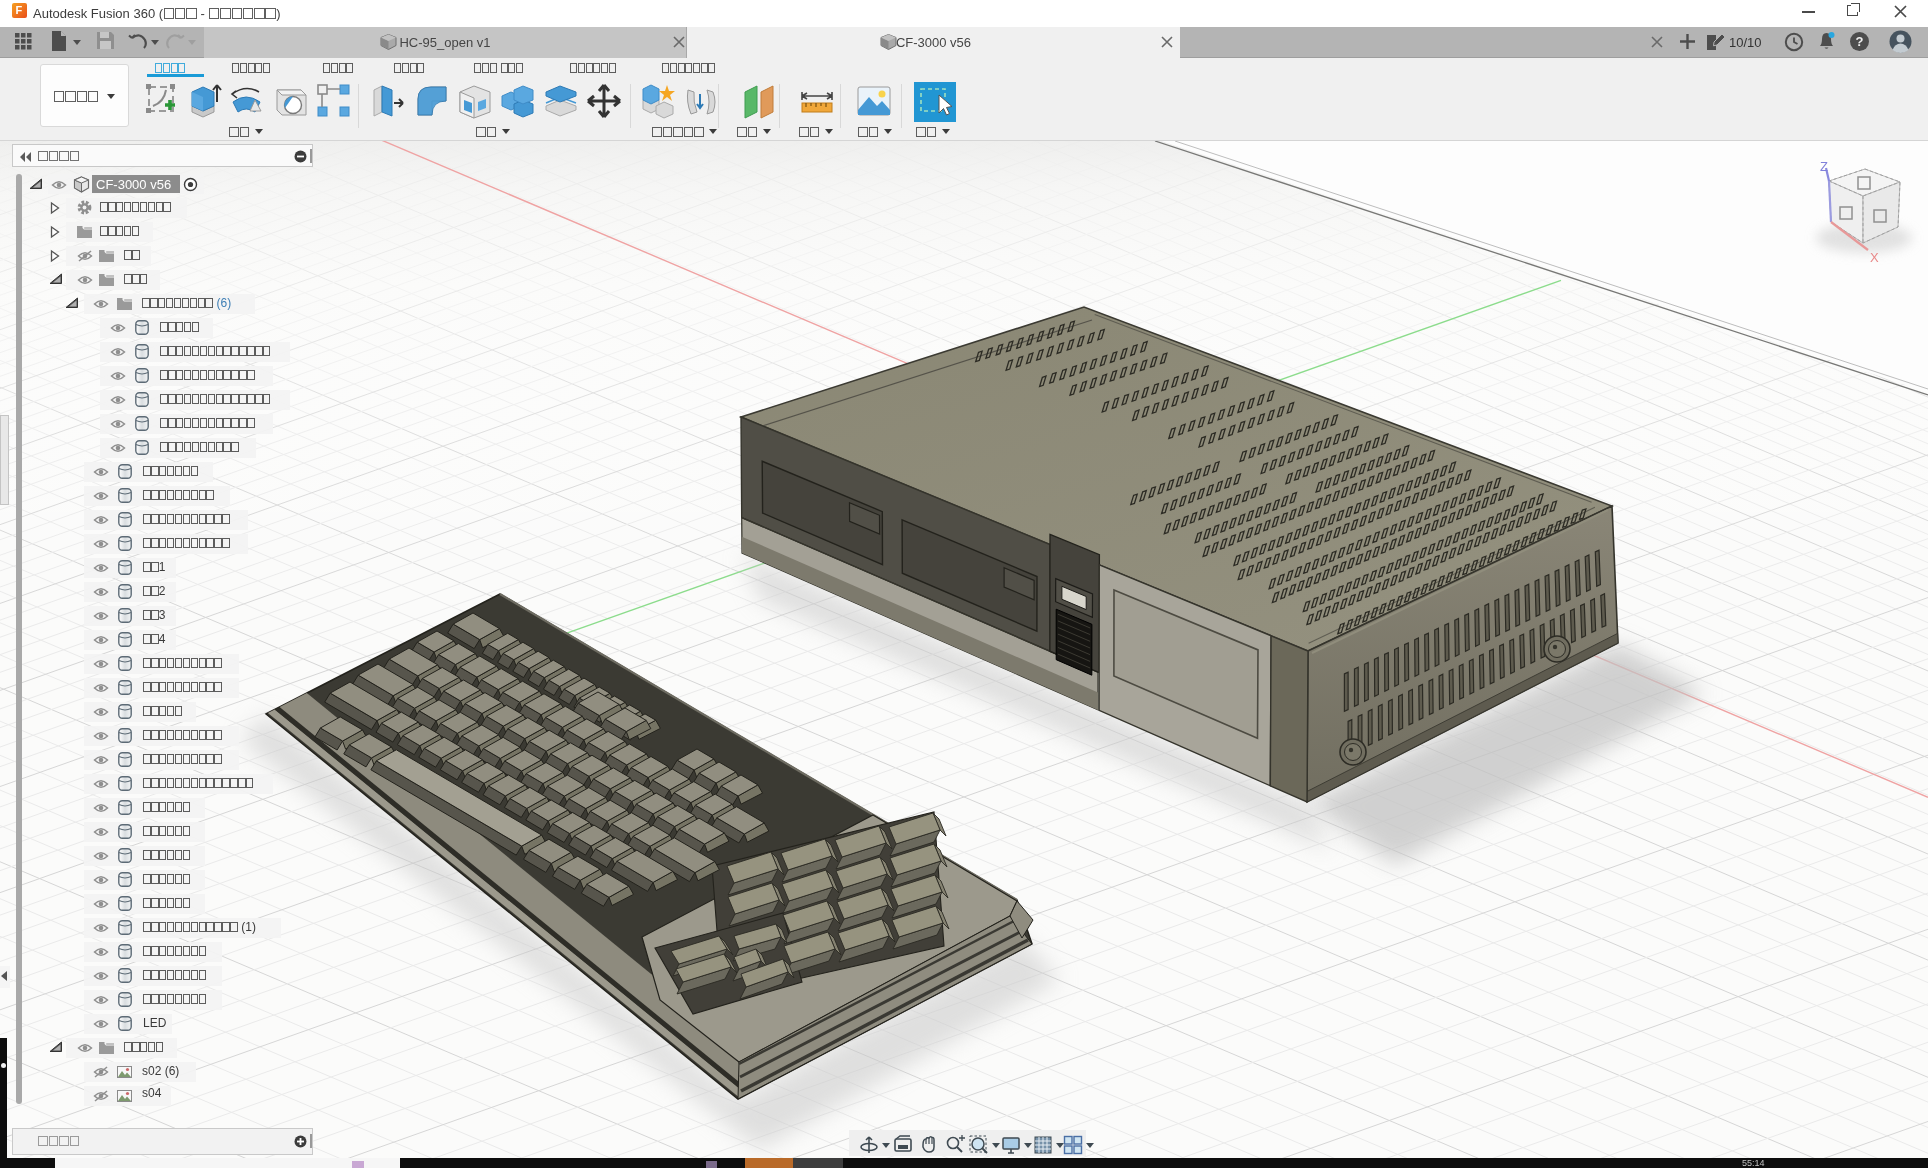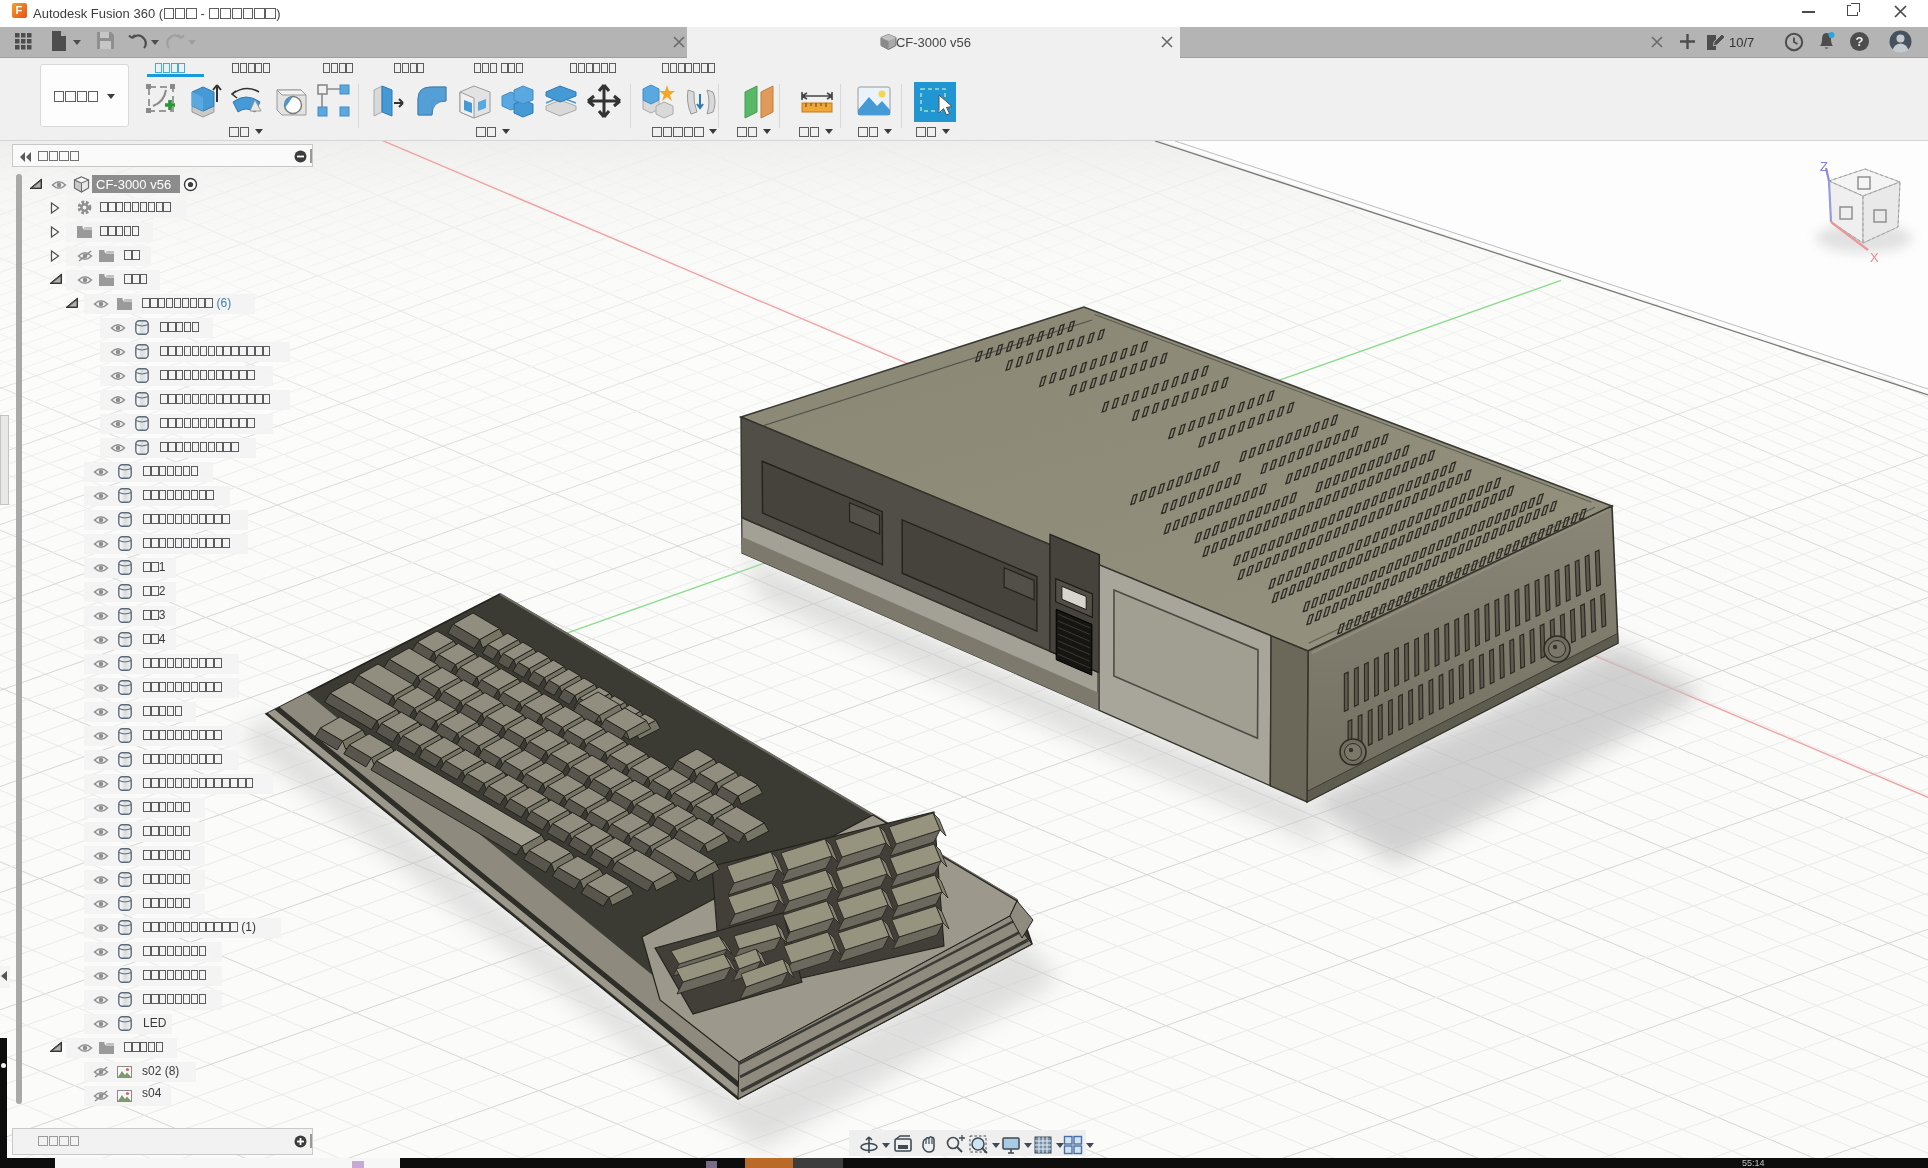--- a/index.html
+++ b/index.html
@@ -1186,20 +1186,25 @@
  <div class="abs ttl" style="left:33px;top:6px">Autodesk Fusion 360 (<i class="tf"></i><i class="tf"></i><i class="tf"></i> - <i class="tf"></i><i class="tf"></i><i class="tf"></i><i class="tf"></i><i class="tf"></i><i class="tf"></i>)</div>
  <div class="abs" style="left:1802px;top:11px;width:13px;height:1.6px;background:#4a4a4a"></div>
  <div class="abs" style="left:1847px;top:5px;width:11px;height:11px;border:1.6px solid #4a4a4a"></div>
  <div class="abs" style="left:1851px;top:3px;width:9px;height:9px;border:1.6px solid #4a4a4a;border-bottom:none;border-left:none;background:#fff"></div>
  <svg class="abs" style="left:1893px;top:4px" width="15" height="15" viewBox="0 0 15 15">
       <path d="M2,2 L13,13 M13,2 L2,13" stroke="#4a4a4a" stroke-width="1.7"></path>
     </svg>
 </div>
 
 <div class="tabrow">
+ <div class="tab" style="left:204px;width:483px;background:#c5c5c5;border-right:1px solid #a8a8a8"><svg class="abs" style="left:176px;top:7px" width="17" height="16" viewBox="0 0 17 16">
+        <polygon points="8.5,0.5 16,3.5 16,11.5 8.5,15.5 1,11.5 1,3.5" fill="#a9a9a9" stroke="#6e6e6e"></polygon>
+        <polygon points="1,3.5 8.5,7 8.5,15.5 1,11.5" fill="#8a8a8a"></polygon>
+        <polygon points="8.5,0.5 16,3.5 8.5,7 1,3.5" fill="#c2c2c2"></polygon>
+      </svg><span>HC-95_open v1</span></div>
  <div class="tab" style="left:687px;width:493px;background:#f0f0f0;height:32px"><svg class="abs" style="left:193px;top:7px" width="17" height="16" viewBox="0 0 17 16">
         <polygon points="8.5,0.5 16,3.5 16,11.5 8.5,15.5 1,11.5 1,3.5" fill="#a9a9a9" stroke="#6e6e6e"></polygon>
         <polygon points="1,3.5 8.5,7 8.5,15.5 1,11.5" fill="#8a8a8a"></polygon>
         <polygon points="8.5,0.5 16,3.5 8.5,7 1,3.5" fill="#c2c2c2"></polygon>
       </svg><span>CF-3000 v56</span></div>
  <svg class="abs" style="left:672px;top:8px" width="14" height="14" viewBox="0 0 14 14">
       <path d="M2,2 L12,12 M12,2 L2,12" stroke="#6a6a6a" stroke-width="1.6"></path>
     </svg>
  <svg class="abs" style="left:1160px;top:8px" width="14" height="14" viewBox="0 0 14 14">
       <path d="M2,2 L12,12 M12,2 L2,12" stroke="#6a6a6a" stroke-width="1.6"></path>
@@ -1237,21 +1242,21 @@
     <path d="M16,6 L19,3.5 M16,6 L13,3 M16,6 Q8,0 3,8 Q1,13 4,16" fill="none" stroke="#9f9f9f" stroke-width="2.2"></path>
   </svg>
 <div class="abs cssdown3" style="left:188px;top:40px"></div>
 <svg class="abs" style="left:1679px;top:33px" width="17" height="17" viewBox="0 0 17 17">
     <path d="M8.5,1 L8.5,16 M1,8.5 L16,8.5" stroke="#4d4d4d" stroke-width="2.4"></path>
   </svg>
 <svg class="abs" style="left:1706px;top:32px" width="20" height="19" viewBox="0 0 20 19">
     <path d="M1,3 L10,3 L10,18 L1,18 Z" fill="#4d4d4d"></path>
     <path d="M8,10 L16,2 L19,5 L11,13 L7.5,13.8 Z" fill="#4d4d4d" stroke="#b4b4b4" stroke-width="1"></path>
   </svg>
-<div class="abs" style="left:1729px;top:35px;font-size:13px;color:#333">10/7</div>
+<div class="abs" style="left:1729px;top:35px;font-size:13px;color:#333">10/10</div>
 <svg class="abs" style="left:1784px;top:32px" width="20" height="20" viewBox="0 0 20 20">
     <circle cx="10" cy="10" r="8.2" fill="none" stroke="#4d4d4d" stroke-width="2"></circle>
     <path d="M10,5.5 L10,10 L13.5,12" stroke="#4d4d4d" stroke-width="1.8" fill="none"></path>
   </svg>
 <svg class="abs" style="left:1816px;top:31px" width="21" height="21" viewBox="0 0 21 21">
     <path d="M10.5,2 Q15,2 15,8 Q15,13 17,15 L4,15 Q6,13 6,8 Q6,2 10.5,2 Z" fill="#4d4d4d"></path>
     <path d="M8.5,16.5 Q10.5,19 12.5,16.5 Z" fill="#4d4d4d"></path>
     <circle cx="15.5" cy="4" r="3" fill="#28a7e0"></circle>
   </svg>
 <svg class="abs" style="left:1849px;top:31px" width="21" height="21" viewBox="0 0 21 21">
@@ -2005,21 +2010,21 @@
       <line x1="2" y1="11" x2="14" y2="1" stroke="#8f8f8f" stroke-width="1.5"></line>
     </svg>
   </div>
 <div class="abs" style="left:117px;top:1066px">
     <svg width="15" height="12" viewBox="0 0 15 12">
       <rect x="0.5" y="0.5" width="14" height="11" fill="#f7f7f7" stroke="#8a8a8a"></rect>
       <polygon points="1,11 5,5 8,9 10,6.5 14,11" fill="#7e9a6e"></polygon>
       <circle cx="10.5" cy="3.5" r="1.6" fill="#c66"></circle>
     </svg>
   </div>
-<div class="abs lbl" style="left:142px;top:1064px">s02 (8)</div>
+<div class="abs lbl" style="left:142px;top:1064px">s02 (6)</div>
 <div class="pill" style="left:84px;top:1086px;width:87px;height:20px"></div>
 <div class="abs" style="left:93px;top:1090px">
     <svg width="16" height="12" viewBox="0 0 16 12">
       <path d="M1.5,6 Q8,-0.5 14.5,6 Q8,12.5 1.5,6 Z" fill="none" stroke="#8f8f8f" stroke-width="1.5"></path>
       <circle cx="8" cy="6" r="2.3" fill="#8f8f8f"></circle>
       <line x1="2" y1="11" x2="14" y2="1" stroke="#8f8f8f" stroke-width="1.5"></line>
     </svg>
   </div>
 <div class="abs" style="left:117px;top:1090px">
     <svg width="15" height="12" viewBox="0 0 15 12">

